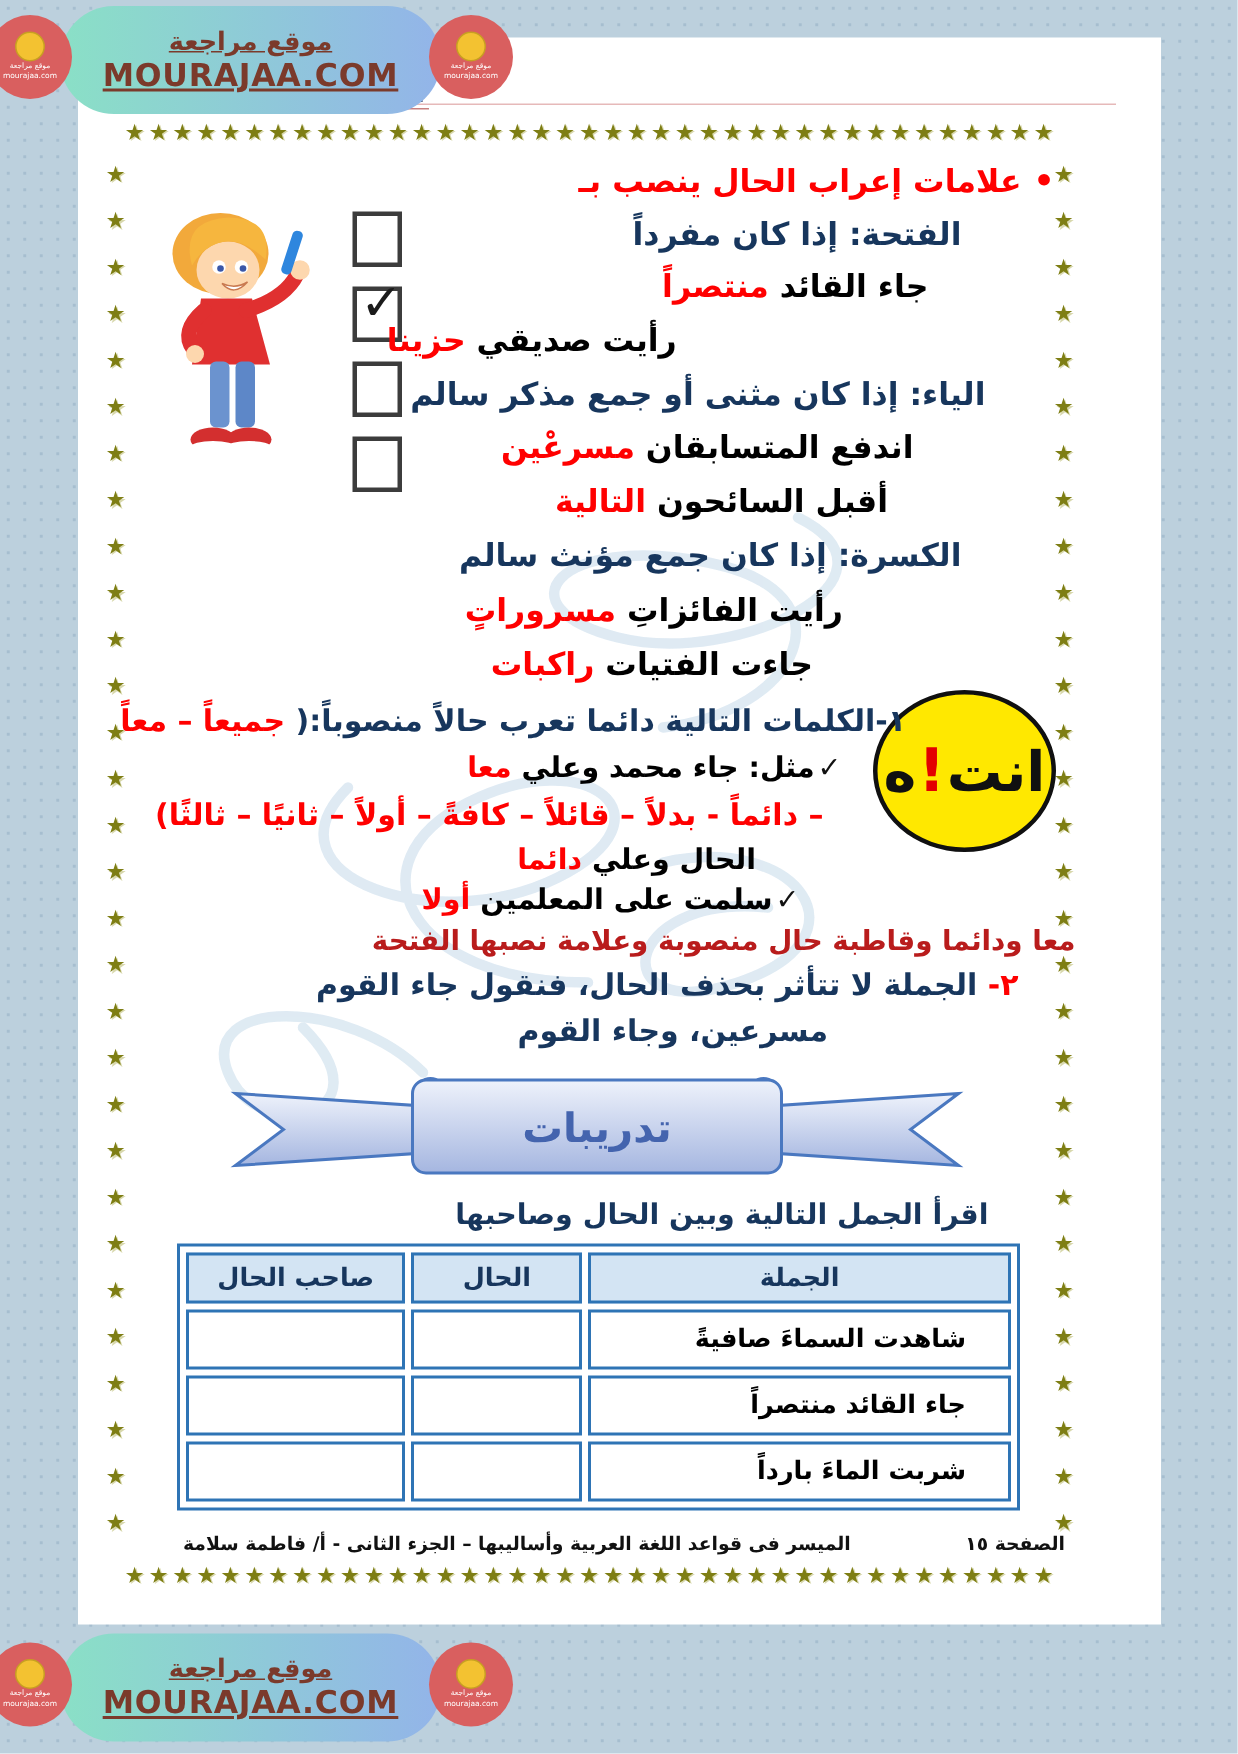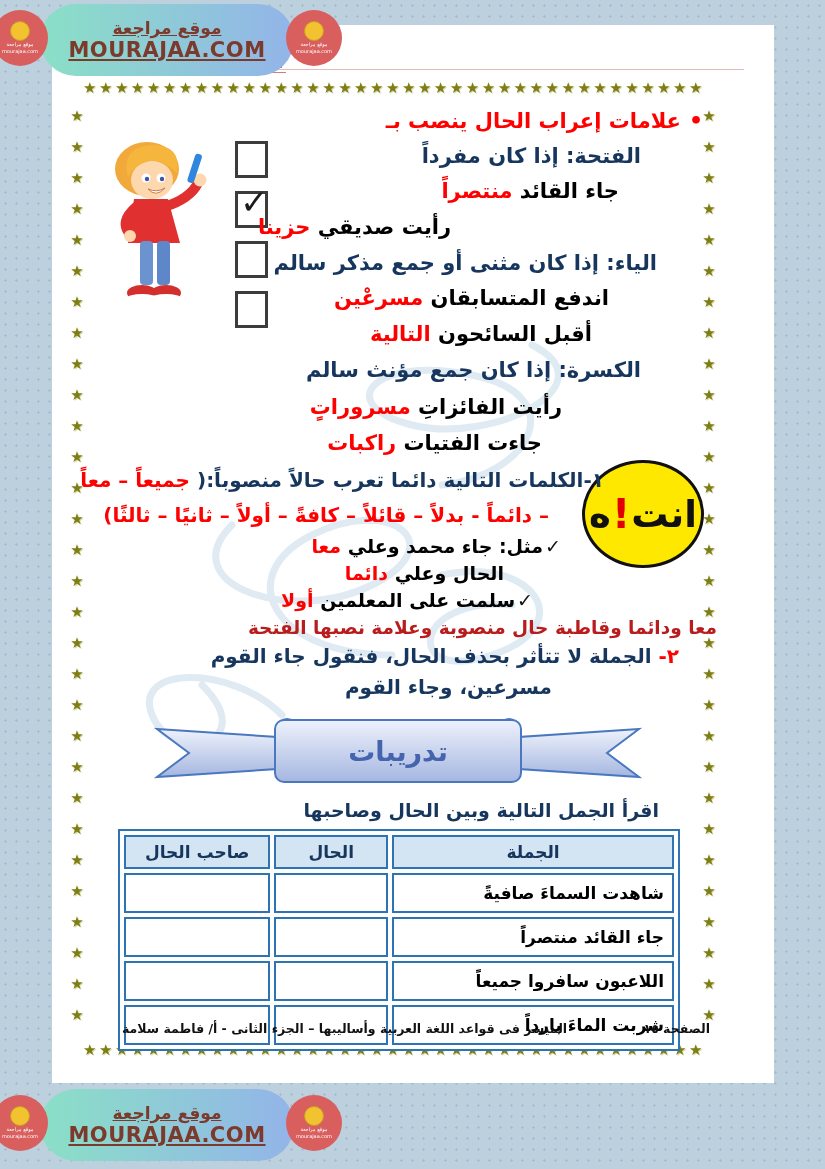--- a/index.html
+++ b/index.html
@@ -97,21 +97,21 @@
   
   .ribbon-wrap { width:490px; margin:8px 76px 6px auto; }
   .ribbon-text { font-size:27px; font-weight:bold; fill:#4464ae; font-family:"DejaVu Sans",sans-serif; }
 
   .instruction { font-size:19px; font-weight:bold; color:#17365d; text-align:right; margin:4px 60px 8px 0; }
 
   
   table.ex-table { border-collapse:separate; border-spacing:4px; border:2px solid #2e74b5; width:562px; margin:0 39px 0 auto; background:#fff; }
   .ex-table th { border:2px solid #2e74b5; background:#d3e4f3; color:#17365d; font-size:17px; font-weight:bold; height:34px; }
   .ex-table td { border:2px solid #2e74b5; height:40px; font-size:17px; font-weight:bold; color:#000; }
-  .ex-table td.sentence { text-align:right; padding-right:8px; }
+  .ex-table td.sentence { text-align:right; padding-right:28px; }
 
   
   .page-footer { position:absolute; top:996px; left:70px; right:64px; display:flex; justify-content:space-between; align-items:center; font-size:12.5px; font-weight:bold; color:#111; z-index:3; }
 </style>
 </head>
 <body>
 
 <div class="banner banner-top">
   <div class="logo">
     <div class="dot"></div>
@@ -203,23 +203,23 @@
 
     <div class="line sec-title l-yaa">الياء: إذا كان مثنى أو جمع مذكر سالم</div>
     <div class="line ex l-ex3"><span>اندفع المتسابقان </span><span class="red">مسرعْين</span></div>
     <div class="line ex l-ex4"><span>أقبل السائحون </span><span class="red">التالية</span></div>
 
     <div class="line sec-title l-kasra">الكسرة: إذا كان جمع مؤنث سالم</div>
     <div class="line ex l-ex5"><span>رأيت الفائزاتِ </span><span class="red">مسروراتٍ</span></div>
     <div class="line ex l-ex6"><span>جاءت الفتيات </span><span class="red">راكبات</span></div>
 
     <div class="line l-n1a"><span class="navy">١-الكلمات التالية دائما تعرب حالاً منصوباً:(</span><span class="red"> جميعاً – معاً</span></div>
+    <div class="line l-mithl black"><span class="check">✓</span><span>مثل:   جاء محمد وعلي </span><span class="red">معا</span></div>
+
     <div class="line l-n1b red">– دائماً - بدلاً – قائلاً – كافةً – أولاً – ثانيًا – ثالثًا)</div>
-
-    <div class="line l-mithl black"><span class="check">✓</span><span>مثل:   جاء محمد وعلي </span><span class="red">معا</span></div>
     <div class="line l-mansub black"><span>الحال وعلي </span><span class="red">دائما</span></div>
     <div class="line l-sallamt black"><span class="check">✓</span><span>سلمت على المعلمين </span><span class="red">أولا</span></div>
 
     <div class="line l-rednote">معا ودائما وقاطبة حال منصوبة وعلامة نصبها الفتحة</div>
 
     <div class="line l-n2"><span class="red">٢-</span><span> الجملة لا تتأثر بحذف الحال، فنقول جاء القوم</span></div>
     <div class="line l-n2b">مسرعين، وجاء القوم</div>
 
     <div class="ribbon-wrap">
       <svg width="490" height="78" viewBox="0 0 490 78">
@@ -256,25 +256,20 @@
         <td class="sentence">شاهدت السماءَ صافيةً</td>
         <td></td>
         <td></td>
       </tr>
       <tr>
         <td class="sentence">جاء القائد منتصراً</td>
         <td></td>
         <td></td>
       </tr>
       <tr>
-        <td class="sentence">اللاعبون سافروا جميعاً</td>
-        <td></td>
-        <td></td>
-      </tr>
-      <tr>
         <td class="sentence">شربت الماءَ بارداً</td>
         <td></td>
         <td></td>
       </tr>
     </tbody>
       </table>
   </div>
 
   <div class="page-footer">
     <span>الصفحة ١٥</span>

